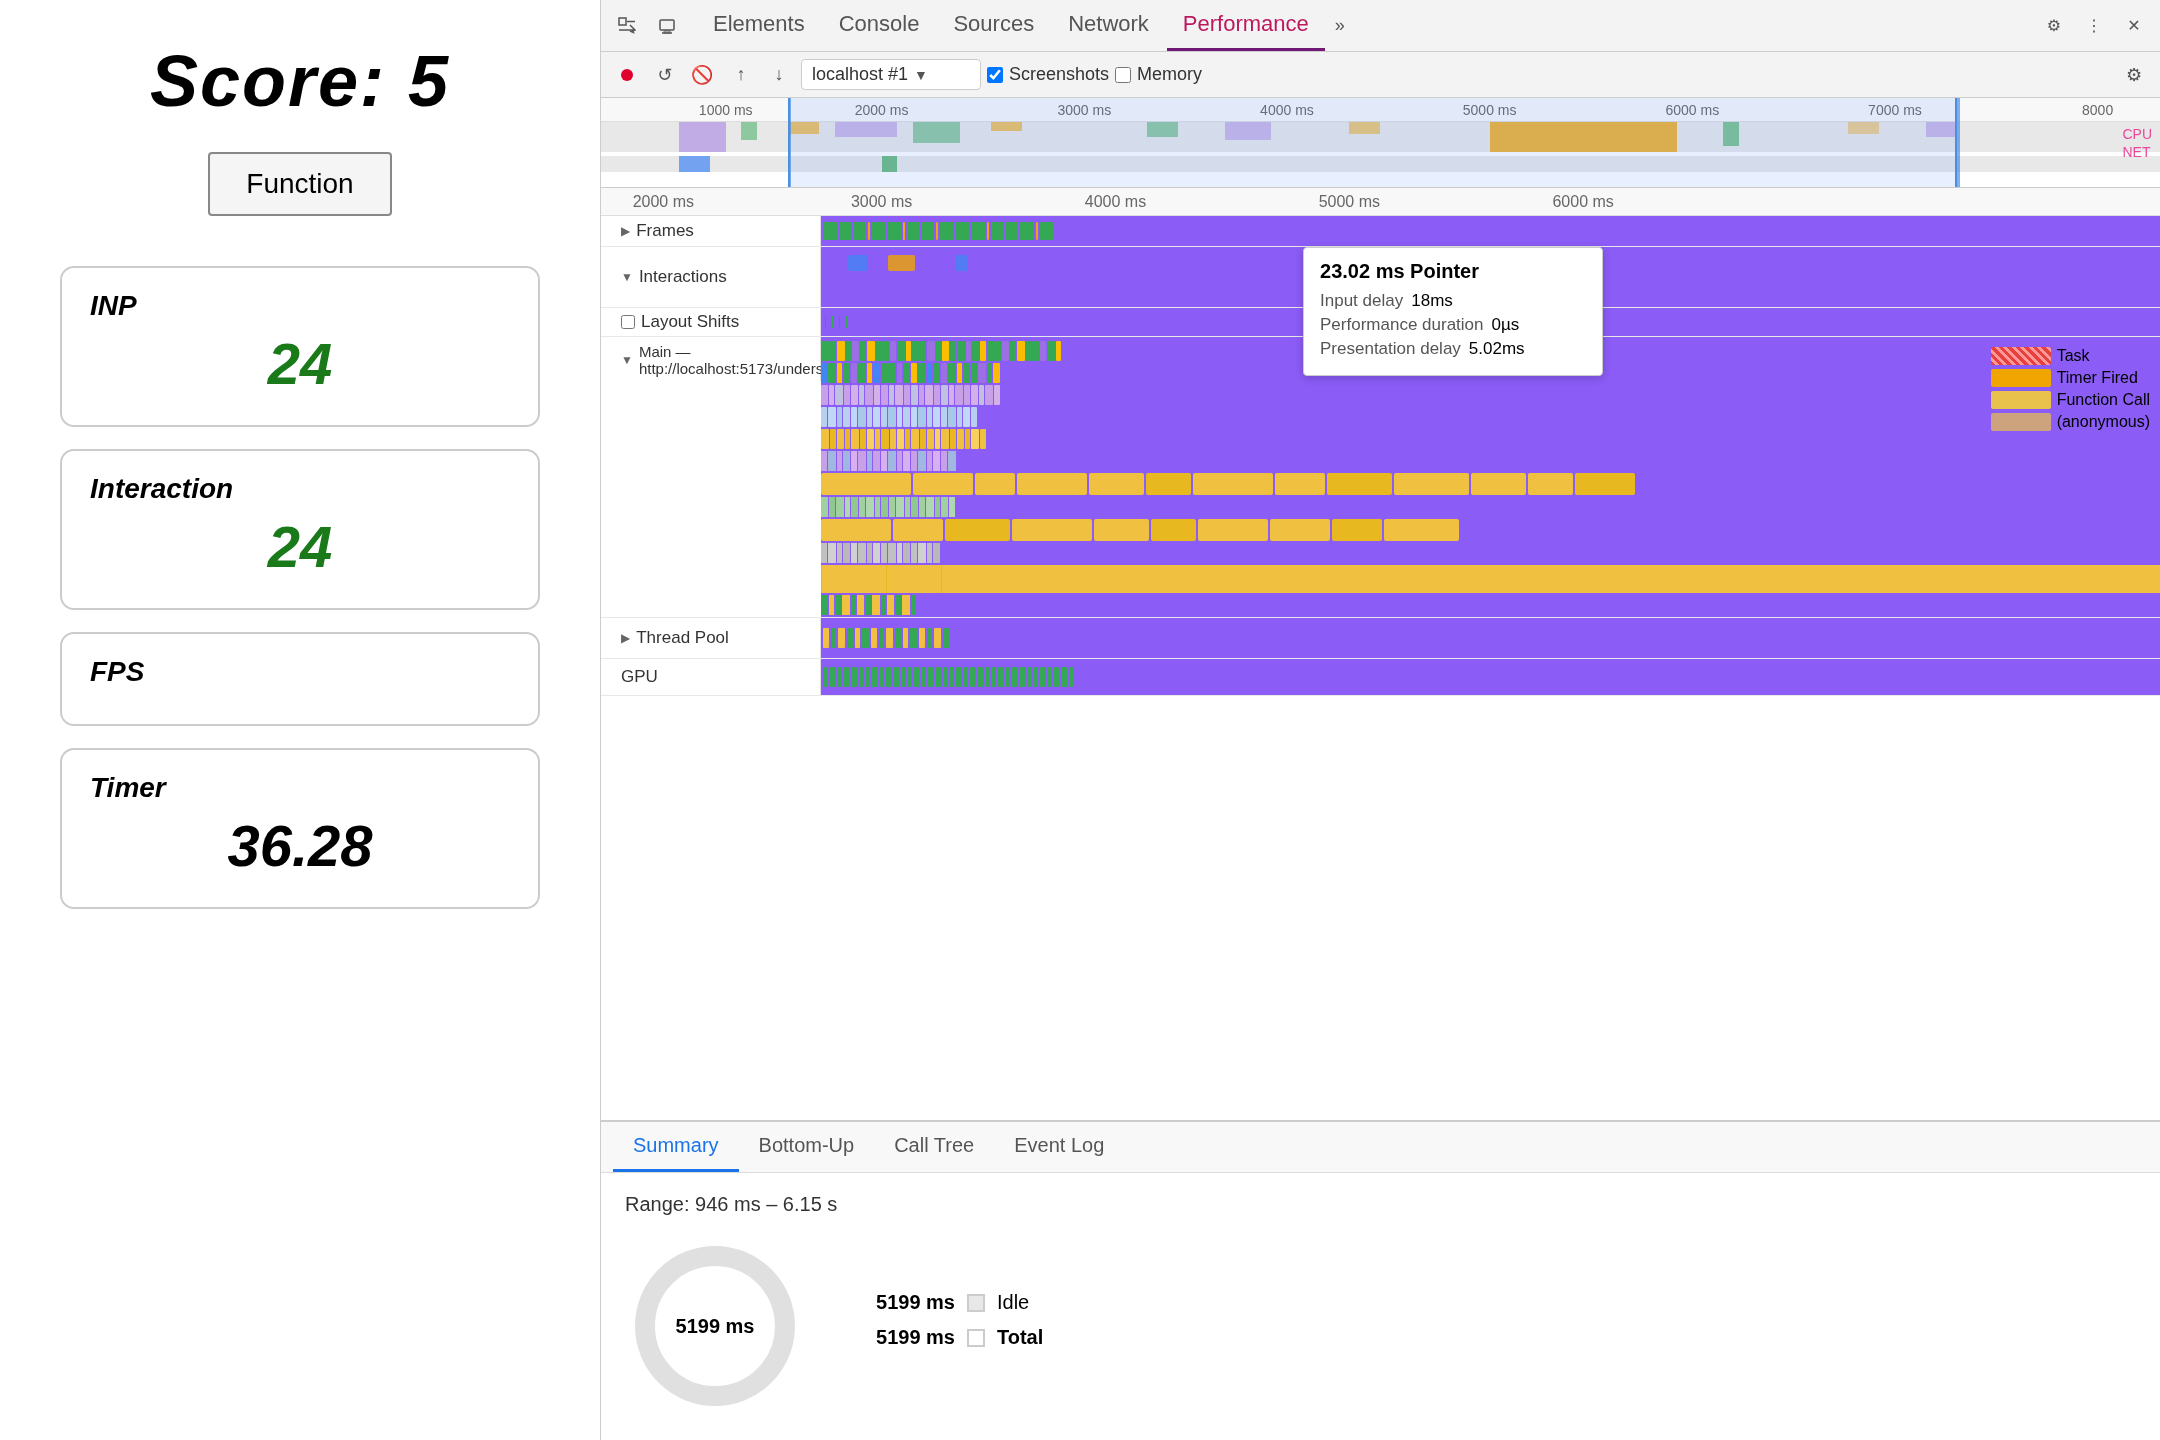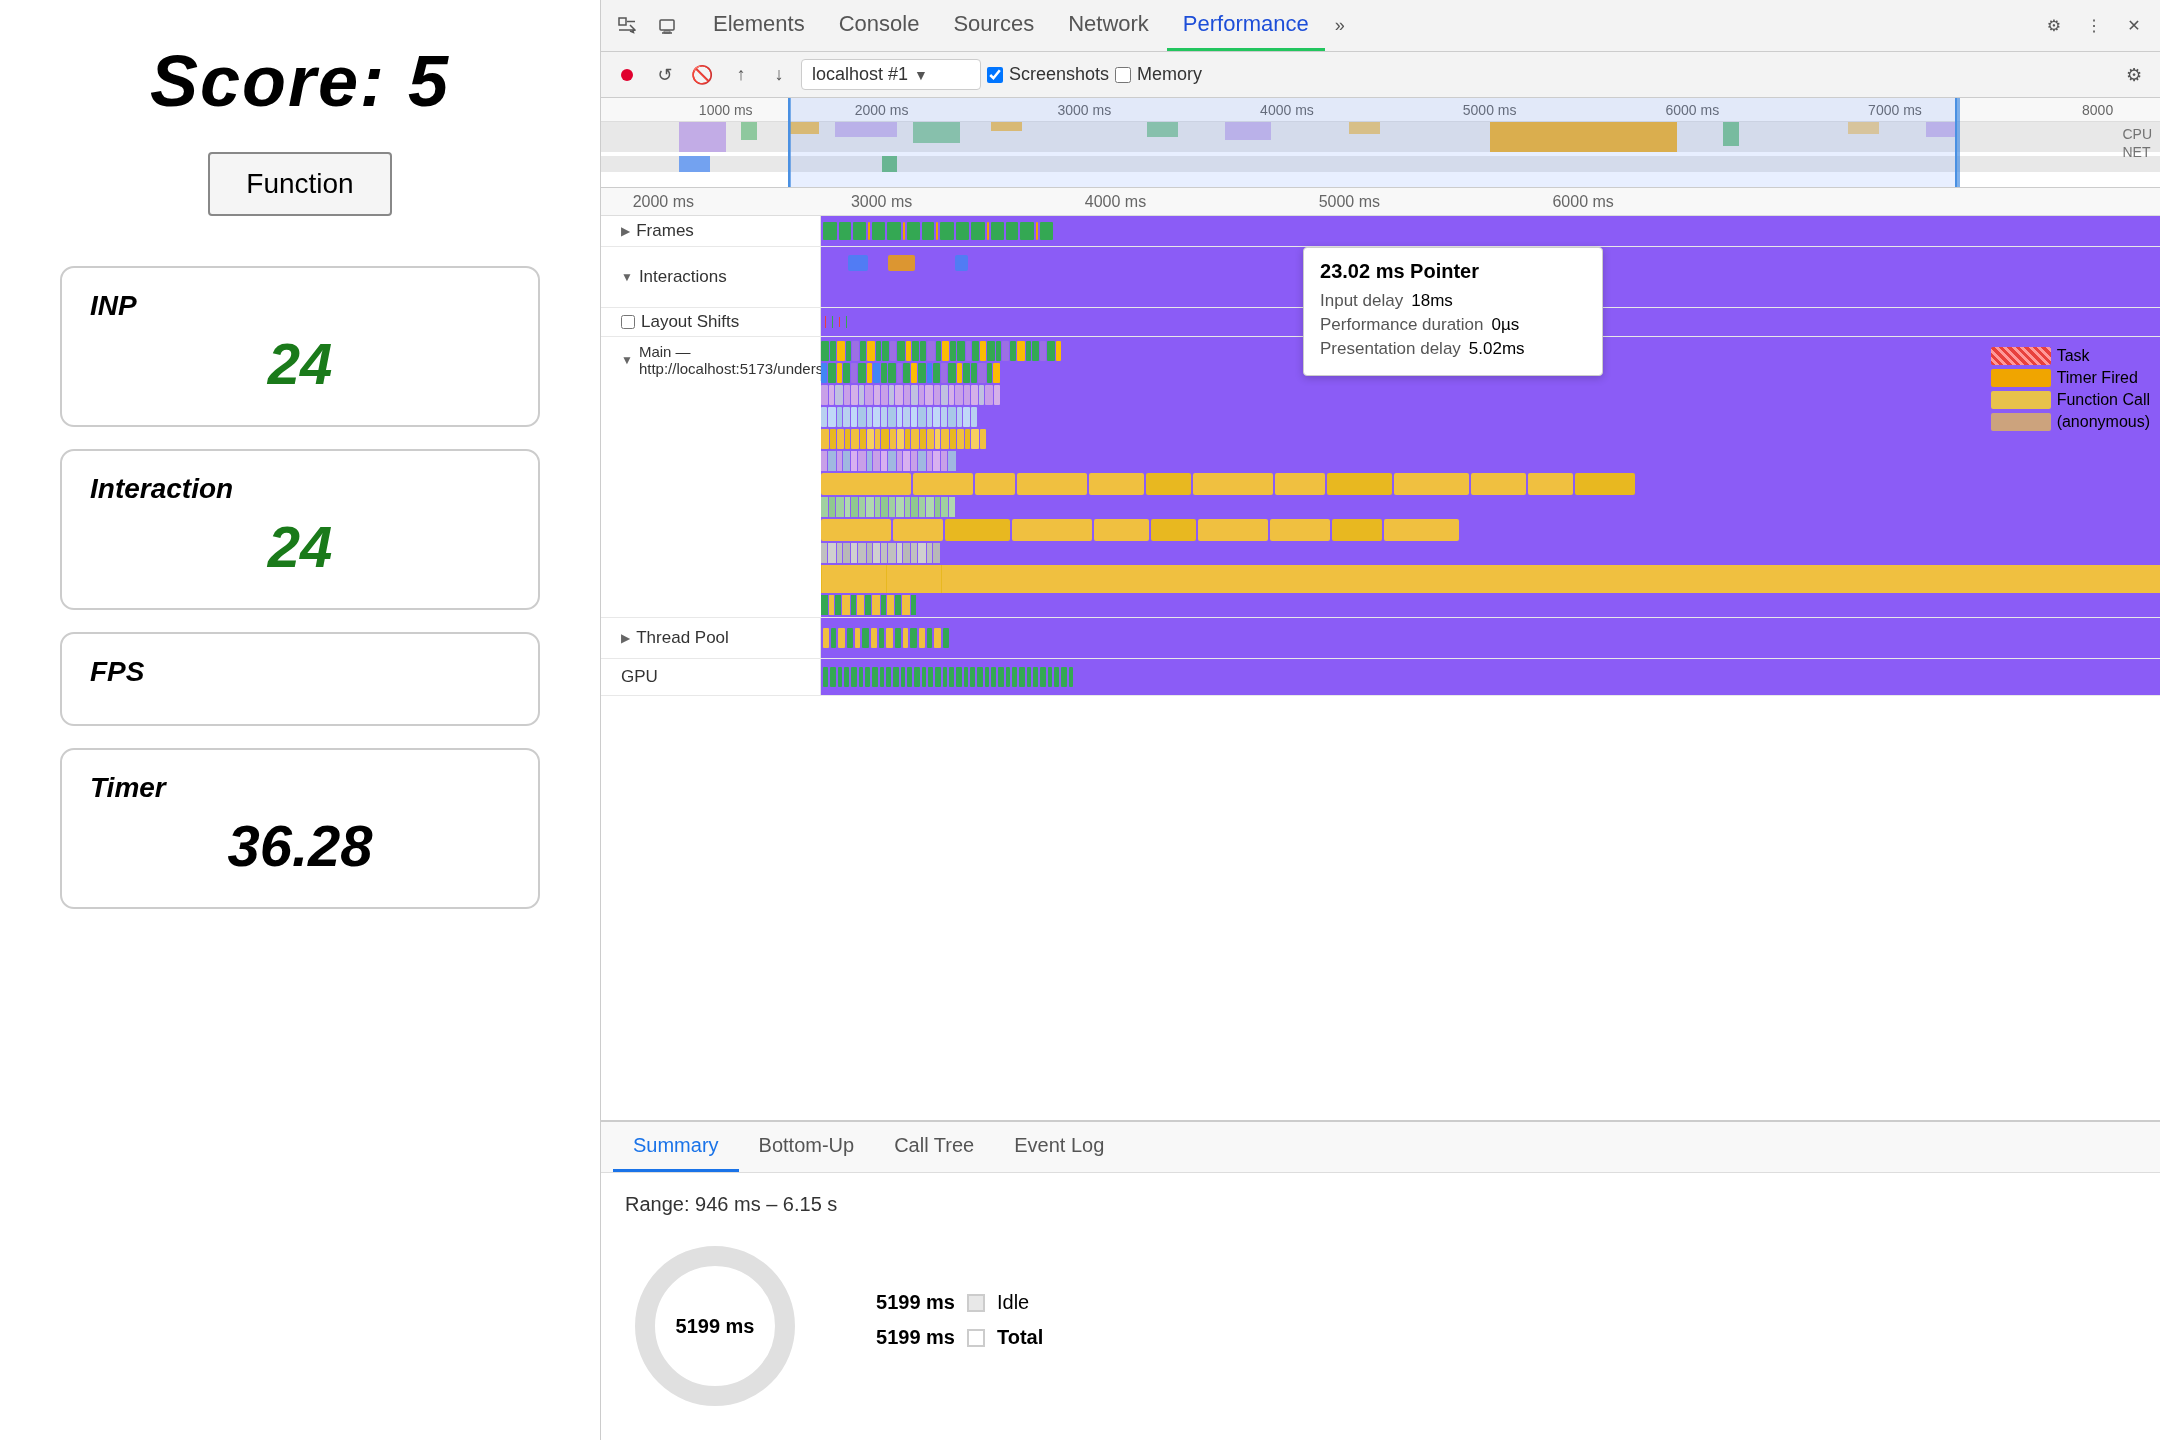--- a/index.html
+++ b/index.html
@@ -119,22 +119,22 @@
       height: 100%;
       display: flex;
       align-items: center;
       font-size: 22px;
       color: #555;
       cursor: pointer;
       border-bottom: 3px solid transparent;
     }
 
     .devtools-tab.active {
-      color: #1d4ed8;
-      border-bottom: 3px solid #22c55e;
+      color: #be185d;
+      border-bottom: 3px solid #701a75;
     }
 
     .devtools-tab-more {
       padding: 0 8px;
       font-size: 18px;
       color: #555;
       cursor: pointer;
     }
 
     .devtools-right-icons {
@@ -249,21 +249,21 @@
       position: absolute;
       right: 8px;
       top: 28px;
       display: flex;
       flex-direction: column;
       gap: 2px;
     }
 
     .tl-label {
       font-size: 14px;
-      color: #737373;
+      color: #ec4899;
     }
 
     
     .selection-overlay {
       position: absolute;
       top: 0;
       bottom: 0;
       background: rgba(100, 150, 255, 0.15);
       border-left: 2px solid #4a90e2;
       border-right: 2px solid #4a90e2;

